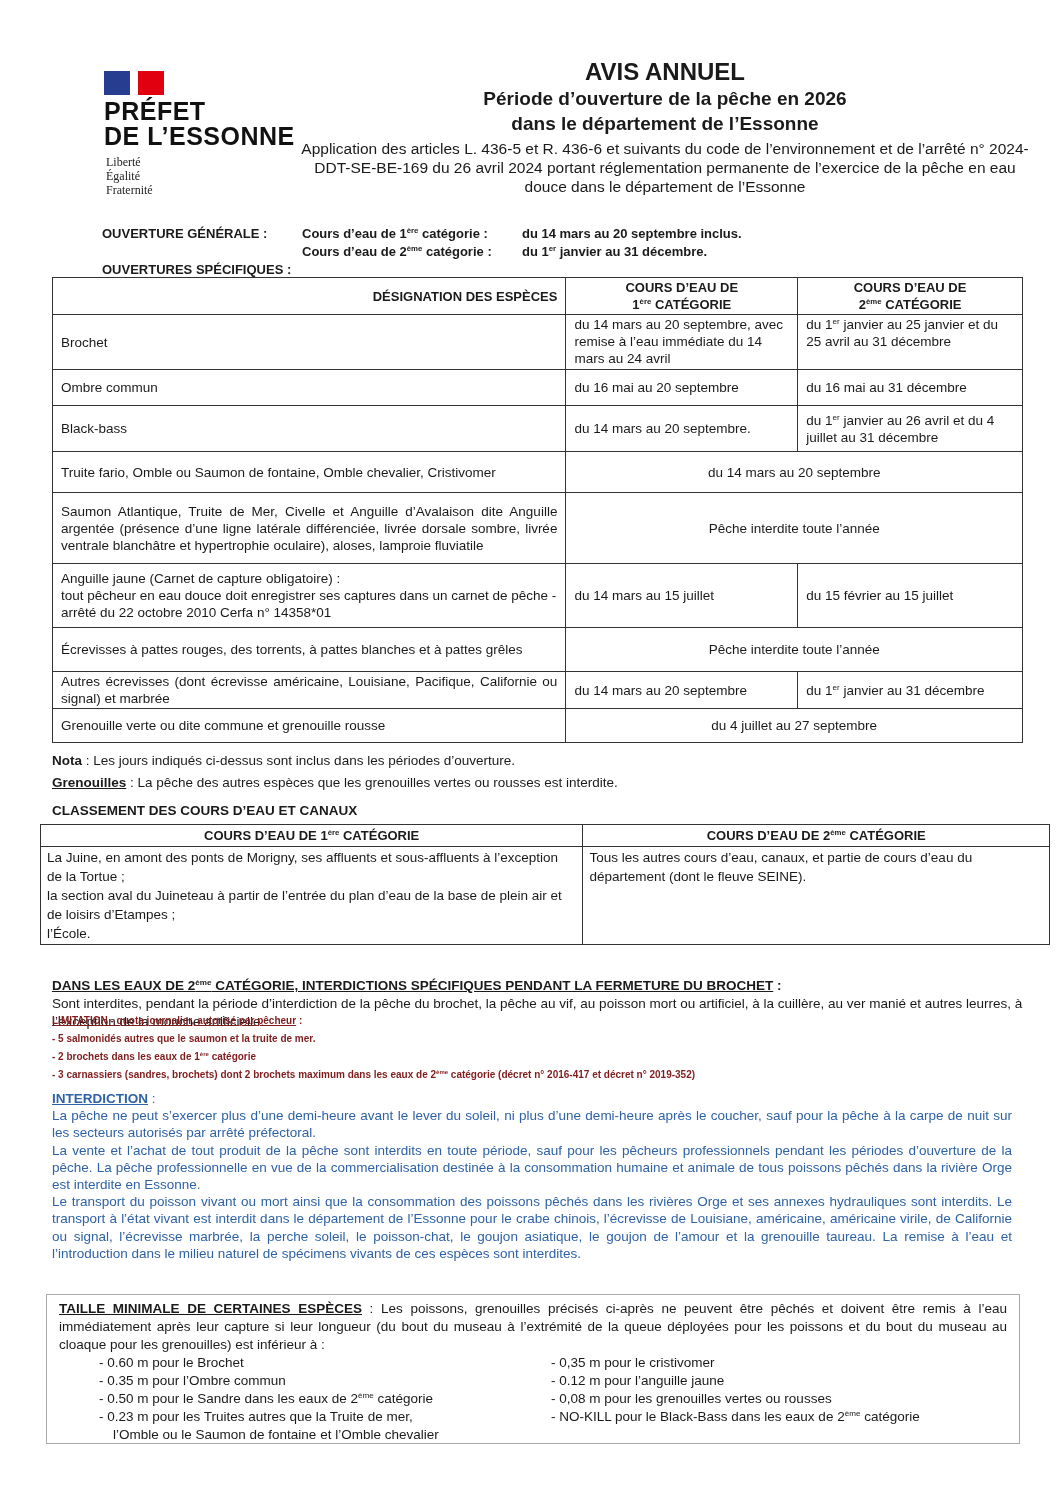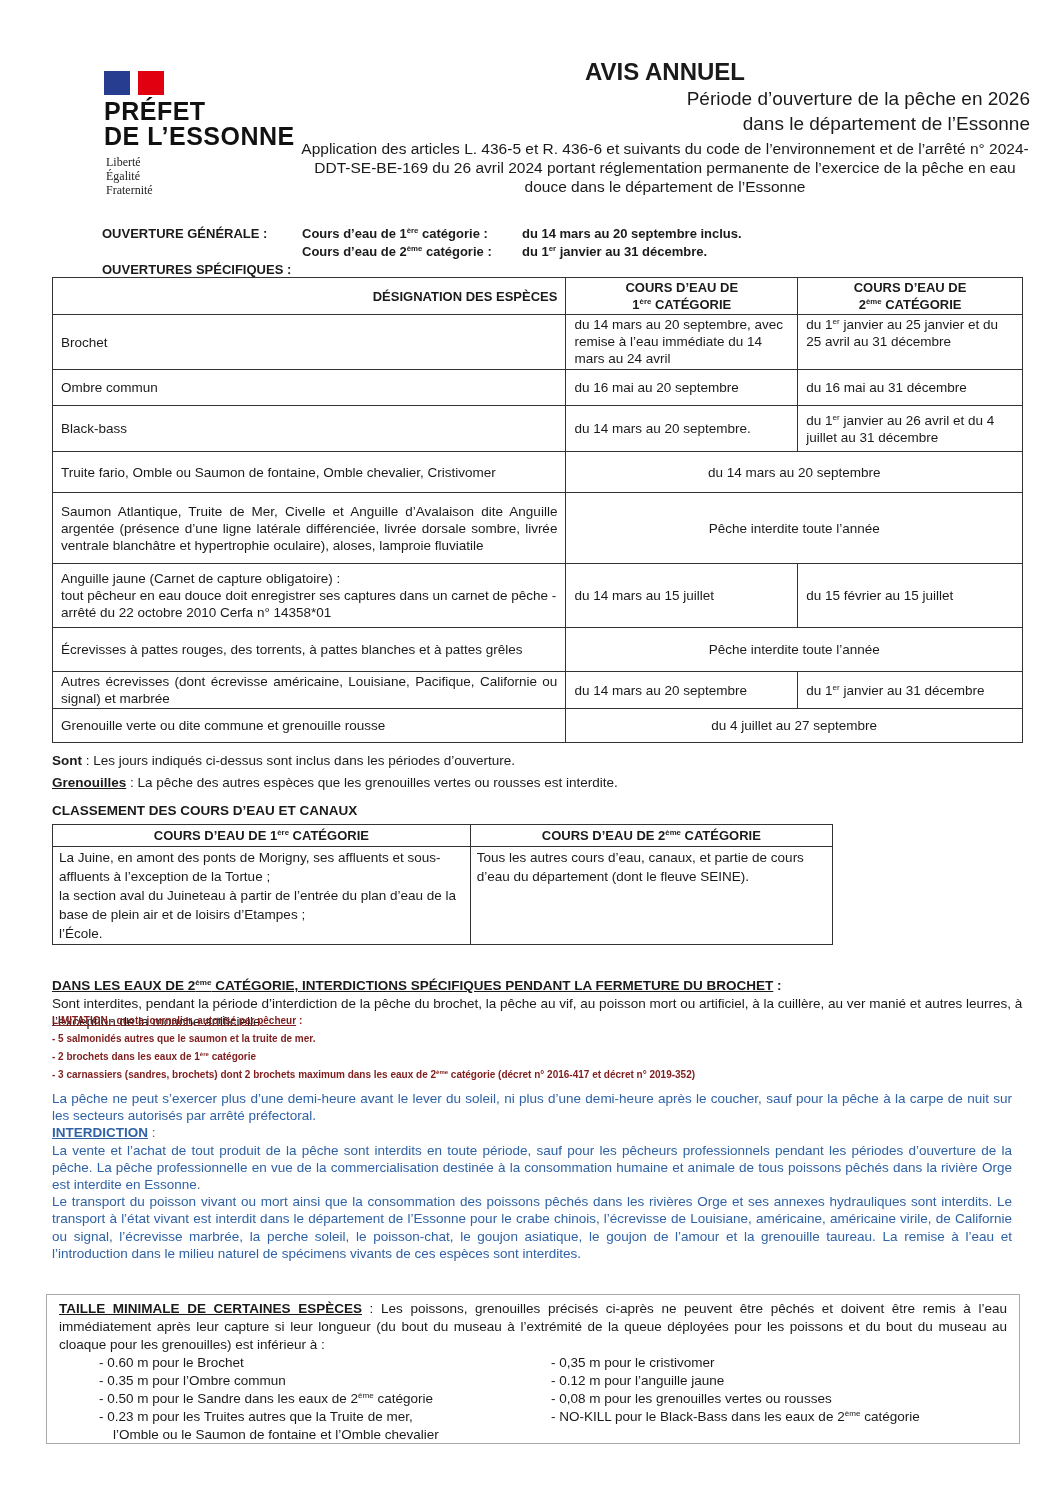--- a/index.html
+++ b/index.html
@@ -12,21 +12,21 @@
   .flag { left:104px; top:71px; width:60px; height:24px; display:flex; }
   .flag .blue { width:26px; height:24px; background:#273d8f; }
   .flag .mid { width:8px; height:24px; background:#ffffff; }
   .flag .red { width:26px; height:24px; background:#e1000f; }
   .prefet { left:104px; top:99px; font-size:25px; font-weight:bold; line-height:25px; letter-spacing:0.5px; color:#111; }
   .motto { left:106px; top:155px; font-family:"Liberation Serif", serif; font-size:12px; line-height:14px; color:#222; }
 
   
   .header { left:300px; top:58px; width:730px; text-align:center; }
   .h-title { font-size:24px; font-weight:bold; line-height:28px; }
-  .h-sub { font-size:19px; font-weight:normal; line-height:25px;text-align:right; }
+  .h-sub { font-size:19px; font-weight:bold; line-height:25px; }
   .h-desc { font-size:15.5px; line-height:19px; margin-top:3px; }
 
   
   .ouv { left:102px; top:225px; font-size:13px; font-weight:bold; line-height:18px; }
   .ouv .row { display:flex;align-items:center; }
   .ouv .c1 { width:200px; }
   .ouv .c2 { width:220px; }
 
   
   table { border-collapse:collapse; }
@@ -34,21 +34,21 @@
   .species td, .species th { border:1.5px solid #333; padding:1px 8px; vertical-align:middle; line-height:17px; }
   .species th { font-weight:bold; text-align:center; font-size:13px; }
   .species th.left { text-align:right; }
   .species td.just { text-align:justify; }
   .species td.center { text-align:center; }
 
   .nota { left:52px; top:752px; font-size:13.5px; line-height:18px; }
   .gren { left:52px; top:774px; font-size:13.5px; line-height:18px; }
   .classement-title { left:52px; top:803px; font-size:13.5px; font-weight:bold; }
 
-  .classement { left:52px; top:824px; width:781px; font-size:13.5px; }
+  .classement { left:40px; top:824px; width:1010px; font-size:13.5px; }
   .classement th, .classement td { border:1px solid #333; padding:1px 6px; line-height:19px; vertical-align:top; }
   .classement th { text-align:center; font-weight:bold; font-size:13px; }
 
   .interdit2 { left:52px; top:977px; width:975px; font-size:13.5px; line-height:18px; }
   .u { text-decoration:underline; font-weight:bold; }
 
   .limitation { left:52px; top:1012px; width:975px; font-size:10px; line-height:18px; color:#7f1d1d; font-weight:bold; }
   .interdiction { left:52px; top:1090px; width:960px; font-size:13.5px; line-height:17.2px; color:#2f62a6; text-align:justify; }
 
   .taille { left:46px; top:1294px; width:974px; height:150px; border:1px solid #aaa; box-sizing:border-box; padding:5px 12px; font-size:13.5px; line-height:18px; text-align:justify; }
@@ -152,21 +152,21 @@
     <td>du 14 mars au 20 septembre</td>
     <td><span>du 1</span><sup>er</sup><span> janvier au 31 décembre</span></td>
   </tr>
   <tr style="height:34px">
     <td>Grenouille verte ou dite commune et grenouille rousse</td>
     <td colspan="2" class="center">du 4 juillet au 27 septembre</td>
   </tr>
 </tbody>
   </table>
 
-<div class="abs nota"><b>Sont</b><span> : Les jours indiqués ci-dessus sont inclus dans les périodes d’ouverture.</span></div>
+<div class="abs nota"><b>Nota</b><span> : Les jours indiqués ci-dessus sont inclus dans les périodes d’ouverture.</span></div>
 <div class="abs gren"><span class="u">Grenouilles</span><span> : La pêche des autres espèces que les grenouilles vertes ou rousses est interdite.</span></div>
 <div class="abs classement-title">CLASSEMENT DES COURS D’EAU ET CANAUX</div>
 
 <table class="abs classement">
   <colgroup>
       <col style="width:522px">
       <col style="width:449px">
     </colgroup>
   <tbody>
       <tr>
@@ -190,22 +190,22 @@
 </div>
 
 <div class="abs limitation">
   <div><span style="text-decoration:underline">LIMITATION - quota journalier, autorisé par pêcheur</span><span> :</span></div>
   <div>- 5 salmonidés autres que le saumon et la truite de mer.</div>
   <div><span>- 2 brochets dans les eaux de 1</span><sup>ère</sup><span> catégorie</span></div>
   <div><span>- 3 carnassiers (sandres, brochets) dont 2 brochets maximum dans les eaux de 2</span><sup>ème</sup><span> catégorie (décret n° 2016-417 et décret n° 2019-352)</span></div>
 </div>
 
 <div class="abs interdiction">
+  <div><span class="u">INTERDICTION</span><span> :</span></div>
   <div>La pêche ne peut s’exercer plus d’une demi-heure avant le lever du soleil, ni plus d’une demi-heure après le coucher, sauf pour la pêche à la carpe de nuit sur les secteurs autorisés par arrêté préfectoral.</div>
-  <div><span class="u">INTERDICTION</span><span> :</span></div>
   <div>La vente et l’achat de tout produit de la pêche sont interdits en toute période, sauf pour les pêcheurs professionnels pendant les périodes d’ouverture de la pêche. La pêche professionnelle en vue de la commercialisation destinée à la consommation humaine et animale de tous poissons pêchés dans la rivière Orge est interdite en Essonne.</div>
   <div>Le transport du poisson vivant ou mort ainsi que la consommation des poissons pêchés dans les rivières Orge et ses annexes hydrauliques sont interdits. Le transport à l’état vivant est interdit dans le département de l’Essonne pour le crabe chinois, l’écrevisse de Louisiane, américaine, américaine virile, de Californie ou signal, l’écrevisse marbrée, la perche soleil, le poisson-chat, le goujon asiatique, le goujon de l’amour et la grenouille taureau. La remise à l’eau et l’introduction dans le milieu naturel de spécimens vivants de ces espèces sont interdites.</div>
 </div>
 
 <div class="abs taille">
   <div><span class="u">TAILLE MINIMALE DE CERTAINES ESPÈCES</span><span> : Les poissons, grenouilles précisés ci-après ne peuvent être pêchés et doivent être remis à l’eau immédiatement après leur capture si leur longueur (du bout du museau à l’extrémité de la queue déployées pour les poissons et du bout du museau au cloaque pour les grenouilles) est inférieur à :</span></div>
   <div class="cols">
     <div class="col">
       <div>- 0.60 m pour le Brochet</div>
       <div>- 0.35 m pour l’Ombre commun</div>

